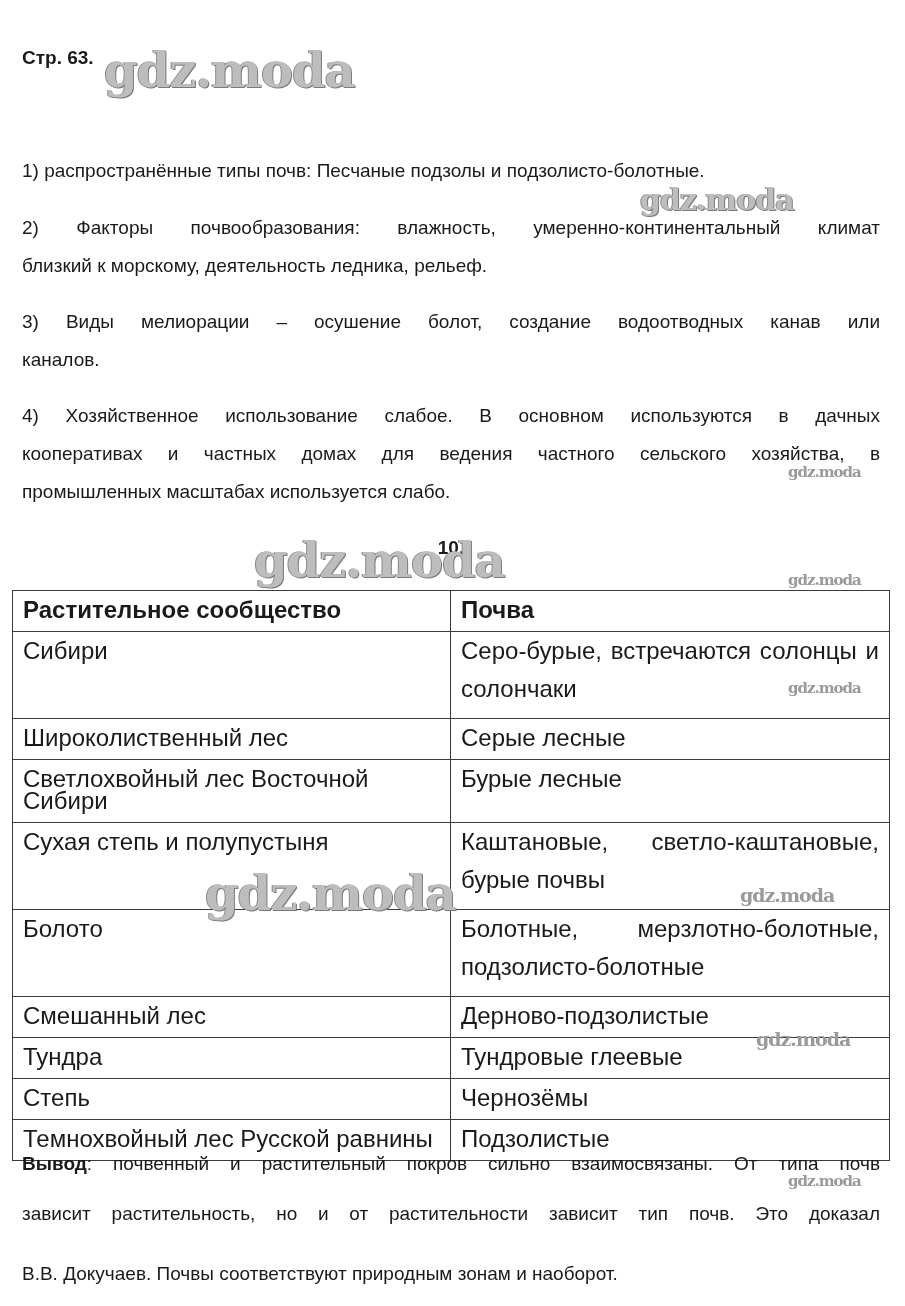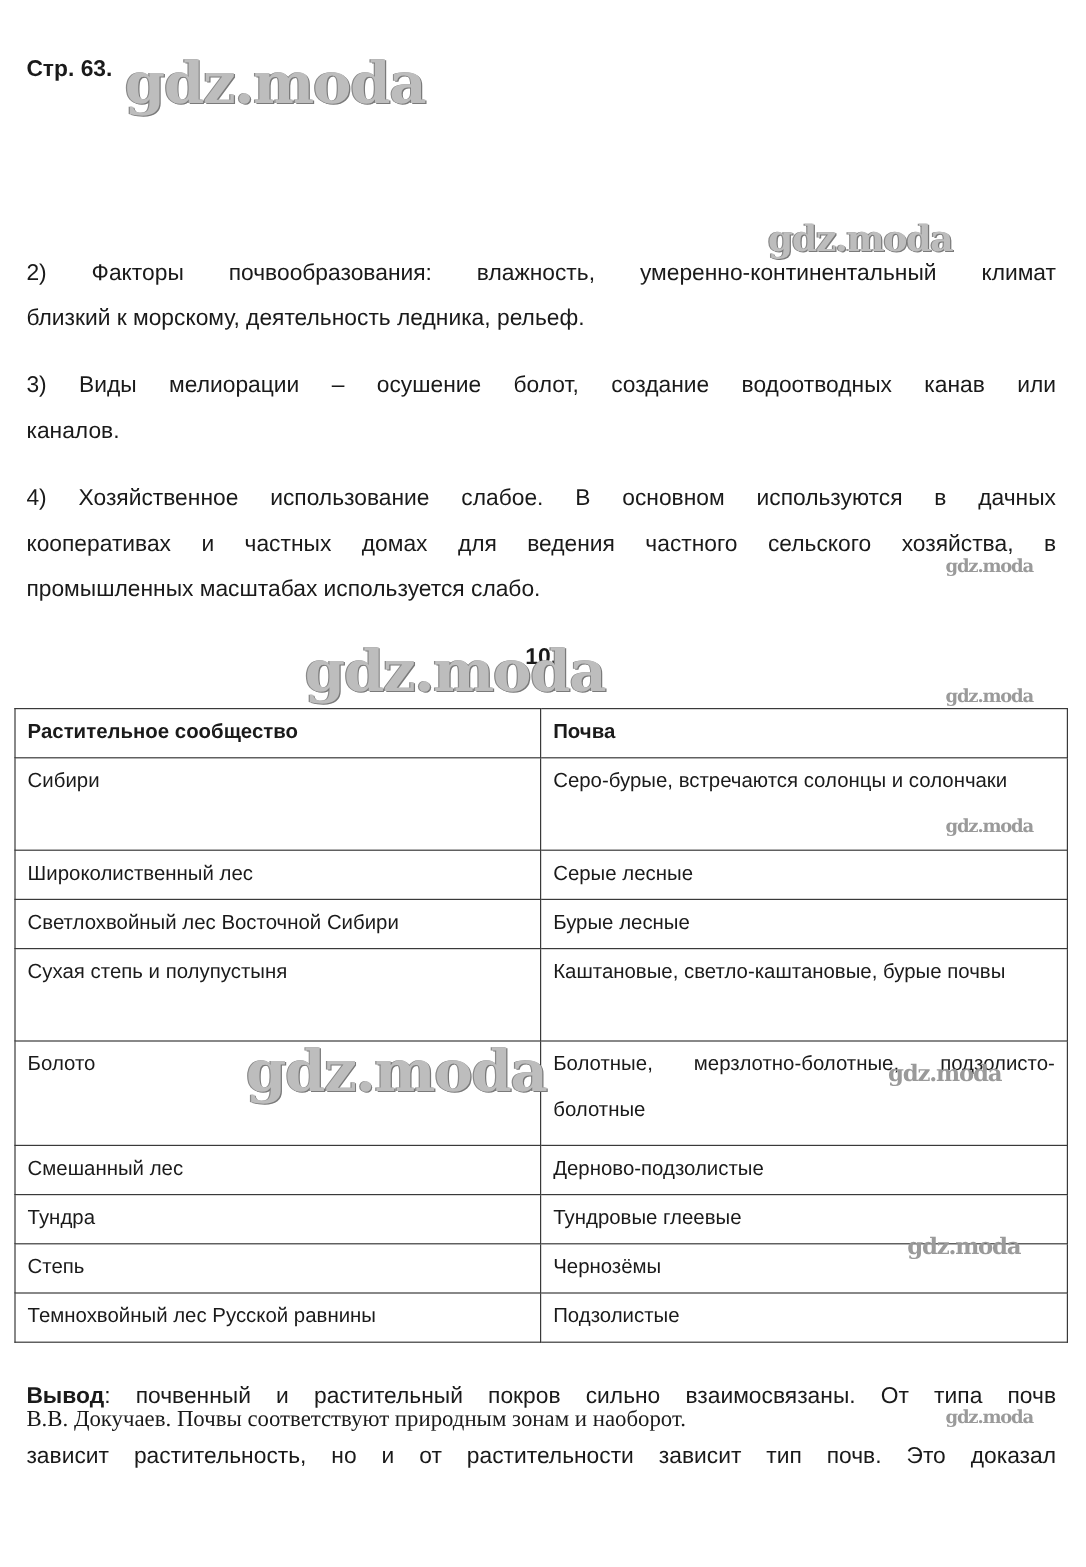--- a/index.html
+++ b/index.html
@@ -21,36 +21,37 @@
   .wm.big { font-size: 48px; }
   .wm.mid { font-size: 30px; }
   .wm.small { font-size: 15px; color: #9a9a9a; text-shadow: none; }
 
   table.soil {
     position: absolute; left: 12px; top: 590px; width: 878px;
     border-collapse: collapse; table-layout: fixed;
   }
   table.soil td {
     border: 1px solid #3a3a3a; vertical-align: top; padding: 8px 10px 10px 10px;
-    font-size: 17px; line-height: 38px; height: 20px;
+    font-size: 24px; line-height: 38px; height: 20px;
   }
   table.soil td.c1 { width: 417px; }
   table.soil td .cell-text { display: block; line-height: 22px; }
   table.soil td.just2 .cell-text { text-align: justify; text-align-last: left; line-height: 38px; margin-top: -8px; }
   table.soil tr.head td { font-weight: bold; }
 </style>
 </head>
 <body>
 
 <div class="page">
 
   <div class="line bold" style="top:47px;">Стр. 63.</div>
   <div class="wm big" style="left:104px; top:42px;">gdz.moda</div>
 
 
+  <div class="line" style="top:160px;">1) распространённые типы почв: Песчаные подзолы и подзолисто-болотные.</div>
   <div class="wm mid" style="left:640px; top:182px;">gdz.moda</div>
 
   <div class="line just" style="top:217px;">2) Факторы почвообразования: влажность, умеренно-континентальный климат</div>
   <div class="line" style="top:255px;">близкий к морскому, деятельность ледника, рельеф.</div>
 
   <div class="line just" style="top:311px;">3) Виды мелиорации – осушение болот, создание водоотводных канав или</div>
   <div class="line" style="top:349px;">каналов.</div>
 
   <div class="line just" style="top:405px;">4) Хозяйственное использование слабое. В основном используются в дачных</div>
   <div class="line just" style="top:443px;">кооперативах и частных домах для ведения частного сельского хозяйства, в</div>
@@ -149,15 +150,15 @@
   <div class="wm small" style="left:788px; top:679px;">gdz.moda</div>
   <div class="wm big" style="left:205px; top:865px;">gdz.moda</div>
   <div class="wm small" style="left:740px; top:884px; font-size:19px;">gdz.moda</div>
   <div class="wm small" style="left:756px; top:1028px; font-size:19px;">gdz.moda</div>
 
   <div class="line just" style="top:1153px;">
     <span class="bold">Вывод</span><span>: почвенный и растительный покров сильно взаимосвязаны. От типа почв</span>
   </div>
   <div class="wm small" style="left:788px; top:1172px;">gdz.moda</div>
   <div class="line just" style="top:1191px;margin-top:12px;">зависит растительность, но и от растительности зависит тип почв. Это доказал</div>
-  <div class="line" style="top:1172px;font-family:Liberation Serif, serif;">В.В. Докучаев. Почвы соответствуют природным зонам и наоборот.</div>
+  <div class="line" style="top:1263px;">В.В. Докучаев. Почвы соответствуют природным зонам и наоборот.</div>
 
 </div>
 
 </body></html>

